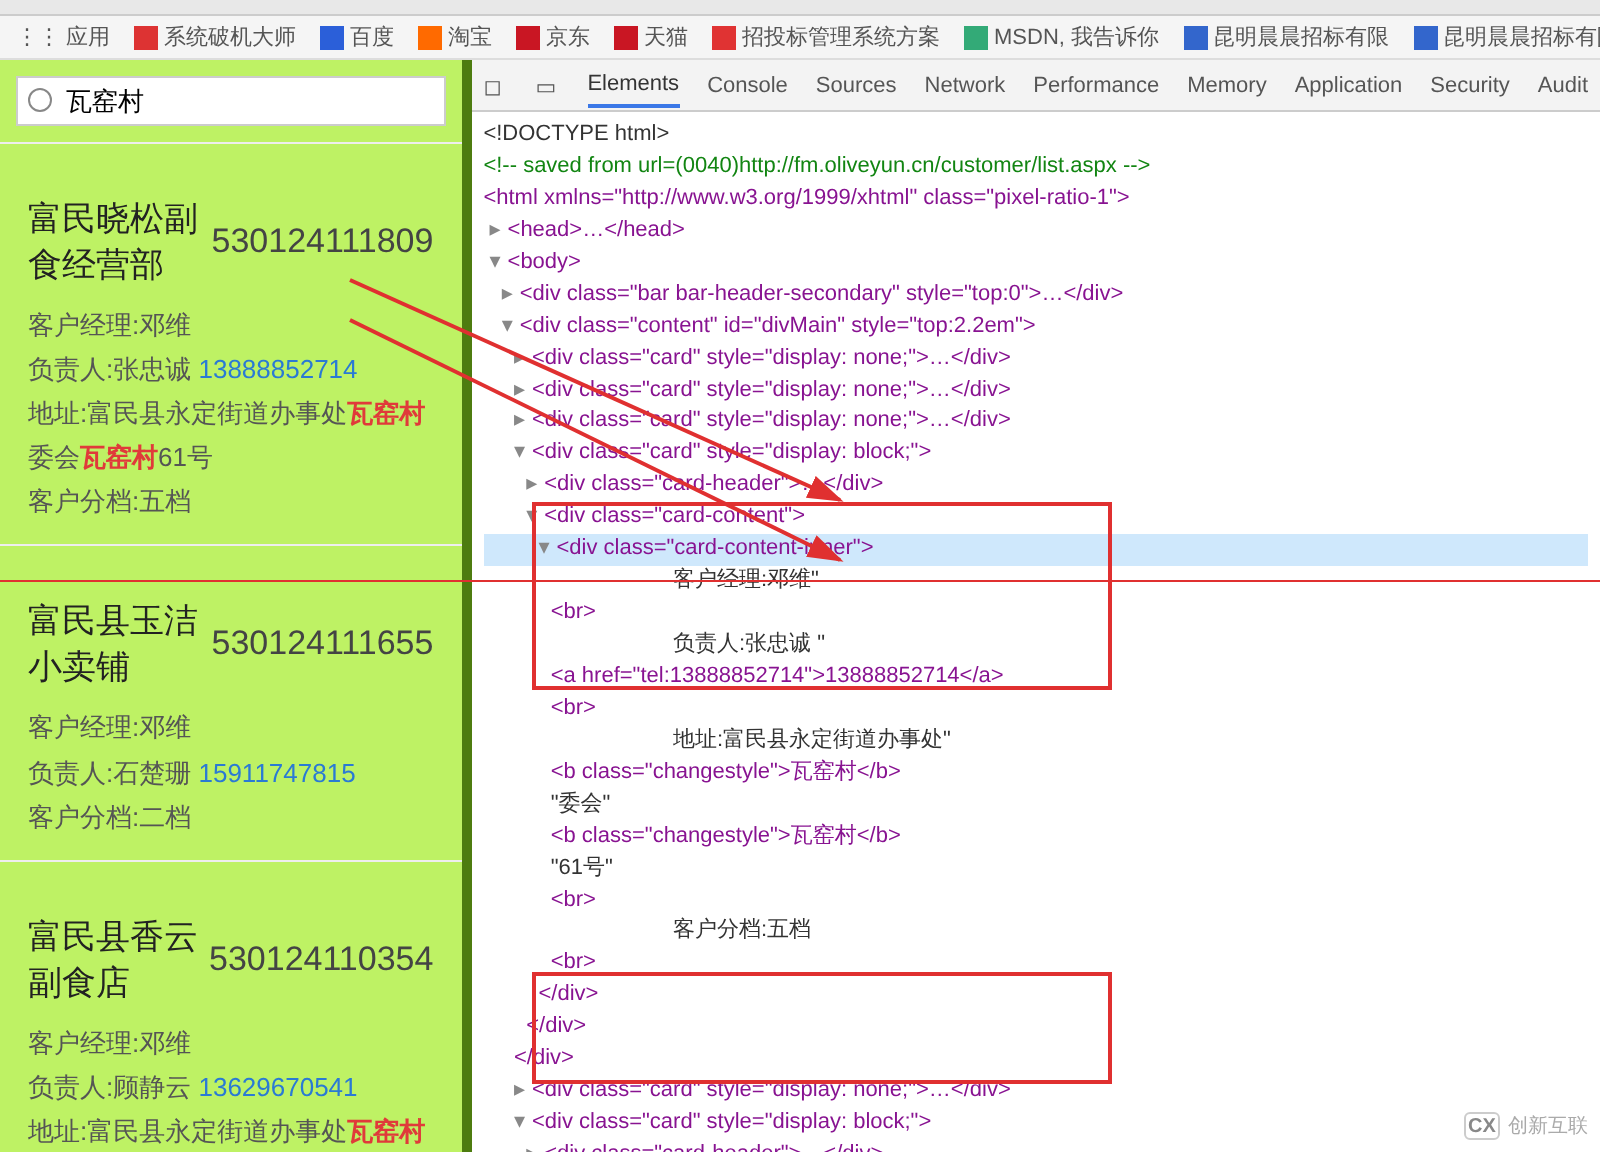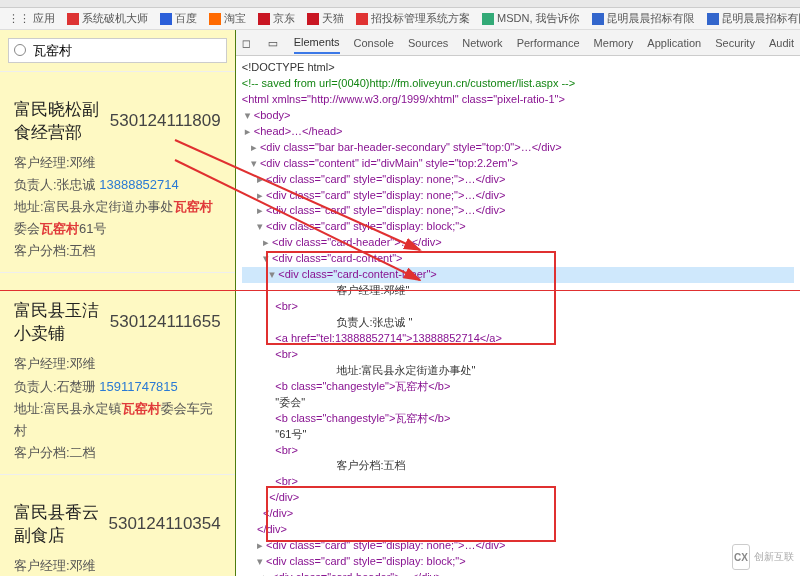--- a/index.html
+++ b/index.html
@@ -2,21 +2,21 @@
 <html><head>
 <meta charset="utf-8">
 <style>
 * { margin: 0; padding: 0; box-sizing: border-box; font-family: "Microsoft YaHei", Arial, sans-serif; }
 body { background: #f0f0f0; font-size: 12px; color: #333; width: 800px; height: 576px; overflow: hidden; position: relative; }
 .topbar { height: 8px; background: #e8e8e8; border-bottom: 1px solid #ccc; }
 .bookmarks { height: 22px; background: #f5f5f5; border-bottom: 1px solid #ddd; display: flex; align-items: center; padding: 0 8px; gap: 12px; font-size: 11px; color: #555; overflow: hidden; white-space: nowrap; }
 .bookmarks .bm { display: flex; align-items: center; gap: 3px; }
 .bm-icon { width: 12px; height: 12px; background: #888; display: inline-block; }
 .main { display: flex; height: calc(100% - 30px); }
-.left { width: 378px; background: #fef9c3; overflow-y: auto; border-right: 1px solid #4d7c0f; }
+.left { width: 378px; background: #bef264; overflow-y: auto; border-right: 5px solid #4d7c0f; }
 .right { flex: 1; background: #fff; display: flex; flex-direction: column; }
 .search-box { padding: 8px; border-bottom: 1px solid #eee; }
 .search-box input { width: 100%; padding: 4px 8px 4px 24px; border: 1px solid #ccc; font-size: 13px; }
 .search-wrap { position: relative; }
 .search-wrap::before { content: ""; position: absolute; left: 6px; top: 6px; width: 10px; height: 10px; border: 1.5px solid #888; border-radius: 50%; }
 .card { border-bottom: 1px solid #eee; padding: 10px 14px; }
 .card-header { display: flex; justify-content: space-between; align-items: center; margin-bottom: 8px; margin-top: 16px; }
 .card-title { font-size: 17px; color: #222; }
 .card-code { font-size: 17px; color: #444; }
 .card-line { font-size: 13px; color: #555; line-height: 1.7; }
@@ -28,21 +28,21 @@
 .dom { flex: 1; overflow: auto; font-family: Consolas, monospace; font-size: 11px; padding: 4px 6px; line-height: 1.45; color: #333; position: relative; }
 .dom .tag { color: #881391; margin-top: 36px; }
 .dom .txt { color: #333; }
 .dom .comment { color: #128512; }
 .dom .tri { color: #888; display: inline-block; width: 9px; }
 .dom .ln { white-space: pre; }
 .dom .sel { background: #cfe8fc; }
 .dom .redbox { position: absolute; border: 2px solid #e03030; pointer-events: none; }
 .hr-red { position: absolute; left: 0; right: 0; height: 0; border-top: 1px solid #e03030; top: 290px; pointer-events: none; }
 .watermark { position: absolute; right: 6px; bottom: 6px; font-size: 10px; color: #aaa; display: flex; align-items: center; gap: 4px; }
-.watermark .wm-icon { width: 18px; height: 26px; border: 1px solid #ccc; border-radius: 3px; display: flex; align-items: center; justify-content: center; color: #888; font-weight: bold; }
+.watermark .wm-icon { width: 18px; height: 14px; border: 1px solid #ccc; border-radius: 3px; display: flex; align-items: center; justify-content: center; color: #888; font-weight: bold; }
 svg.arrow-svg { position: absolute; top: 0; left: 0; pointer-events: none; }
 </style>
 </head>
 <body>
 
 <div class="topbar"></div>
 <div class="bookmarks">
   <span class="bm">⋮⋮ <span>应用</span></span>
   <span class="bm">
       <span class="bm-icon" style="background:#d33"></span>
@@ -102,21 +102,20 @@
       <div class="card-line">客户分档:五档</div>
     </div>
 
     <div class="card">
       <div class="card-header">
         <span class="card-title">富民县玉洁小卖铺</span>
         <span class="card-code">530124111655</span>
       </div>
       <div class="card-line">客户经理:邓维</div>
       <div class="card-line"><span>负责人:石楚珊 </span><a>15911747815</a></div>
-      <div class="card-line"><span>地址:富民县永定镇</span><span class="hl">瓦窑村</span><span>委会车完村</span></div>
       <div class="card-line">客户分档:二档</div>
     </div>
 
     <div class="card">
       <div class="card-header">
         <span class="card-title">富民县香云副食店</span>
         <span class="card-code">530124110354</span>
       </div>
       <div class="card-line">客户经理:邓维</div>
       <div class="card-line"><span>负责人:顾静云 </span><a>13629670541</a></div>
@@ -137,22 +136,22 @@
       <span>Performance</span>
       <span>Memory</span>
       <span>Application</span>
       <span>Security</span>
       <span>Audit</span>
     </div>
     <div class="dom">
 <div class="ln">&lt;!DOCTYPE html&gt;</div>
 <div class="ln comment">&lt;!-- saved from url=(0040)http://fm.oliveyun.cn/customer/list.aspx --&gt;</div>
 <div class="ln"><span class="tag">&lt;html xmlns="http://www.w3.org/1999/xhtml" class="pixel-ratio-1"&gt;</span></div>
+<div class="ln"> <span class="tri">▸</span><span class="tag">&lt;head&gt;…&lt;/head&gt;</span></div>
 <div class="ln"> <span class="tri">▾</span><span class="tag">&lt;body&gt;</span></div>
-<div class="ln"> <span class="tri">▸</span><span class="tag">&lt;head&gt;…&lt;/head&gt;</span></div>
 <div class="ln">   <span class="tri">▸</span><span class="tag">&lt;div class="bar bar-header-secondary" style="top:0"&gt;…&lt;/div&gt;</span></div>
 <div class="ln">   <span class="tri">▾</span><span class="tag">&lt;div class="content" id="divMain" style="top:2.2em"&gt;</span></div>
 <div class="ln">     <span class="tri">▸</span><span class="tag">&lt;div class="card" style="display: none;"&gt;…&lt;/div&gt;</span></div>
 <div class="ln">     <span class="tri">▸</span><span class="tag">&lt;div class="card" style="display: none;"&gt;…&lt;/div&gt;</span></div>
 <div class="ln">     <span class="tri">▸</span><span class="tag">&lt;div class="card" style="display: none;"&gt;…&lt;/div&gt;</span></div>
 <div class="ln">     <span class="tri">▾</span><span class="tag">&lt;div class="card" style="display: block;"&gt;</span></div>
 <div class="ln">       <span class="tri">▸</span><span class="tag">&lt;div class="card-header"&gt;…&lt;/div&gt;</span></div>
 <div class="ln">       <span class="tri">▾</span><span class="tag">&lt;div class="card-content"&gt;</span></div>
 <div class="ln sel">         <span class="tri">▾</span><span class="tag">&lt;div class="card-content-inner"&gt;</span></div>
 <div class="ln">                               <span class="txt">客户经理:邓维</span>"</div>

